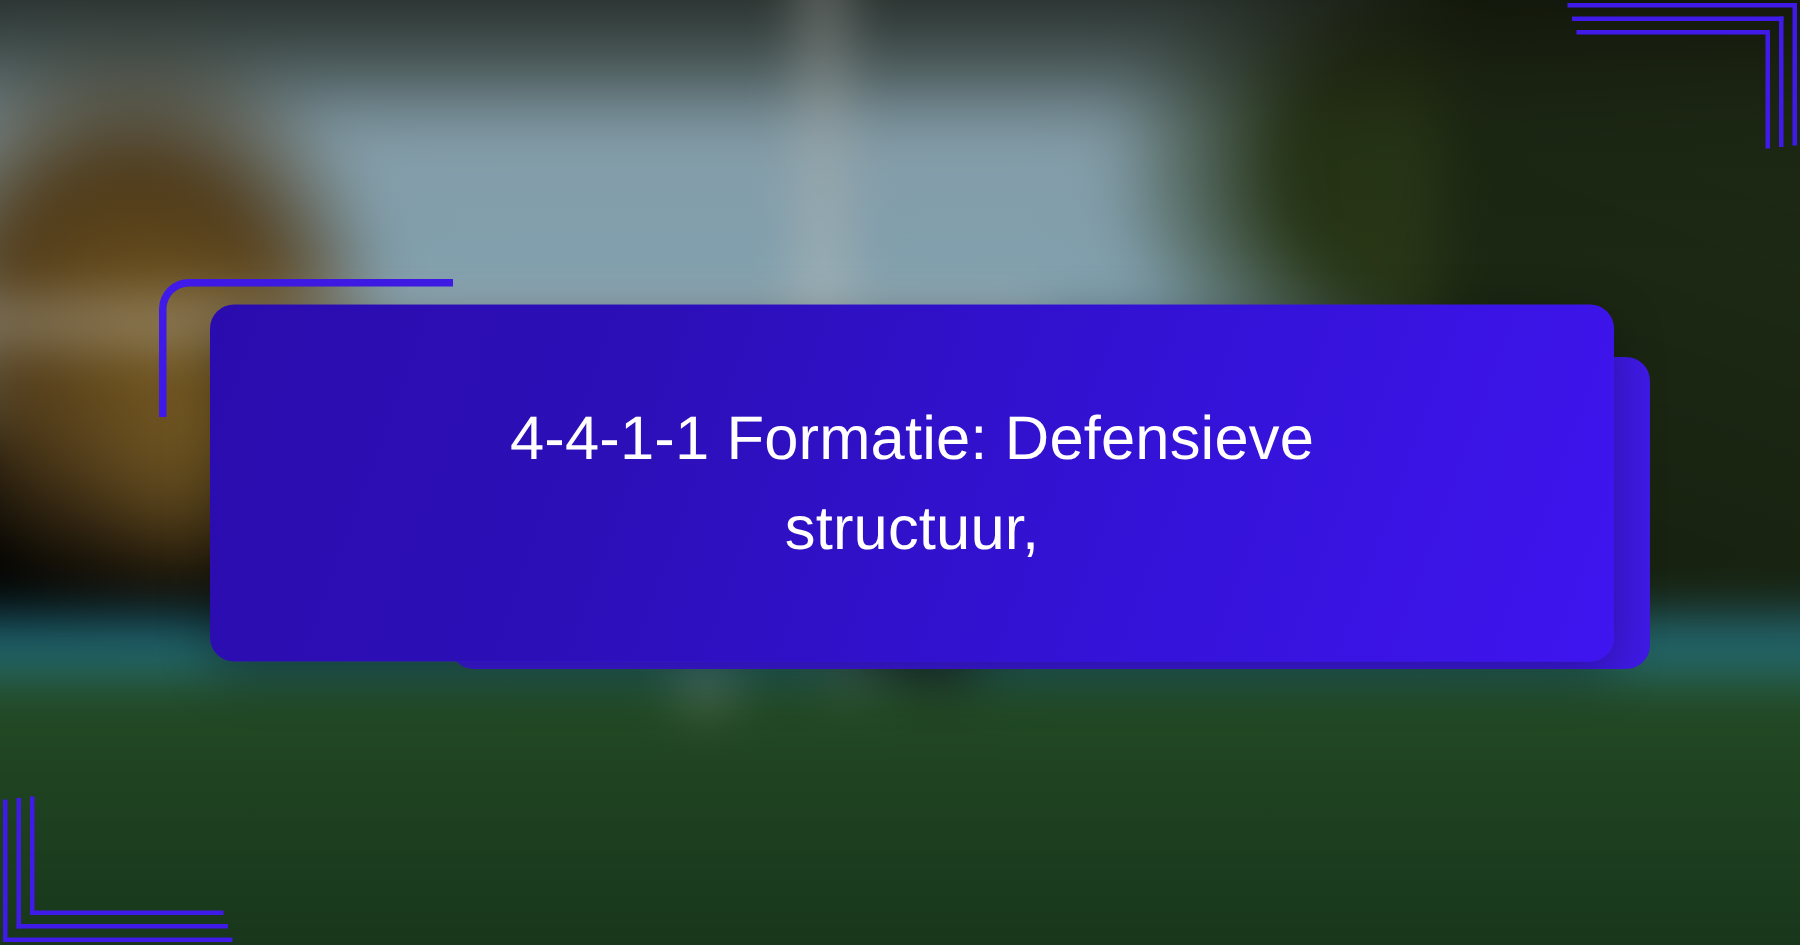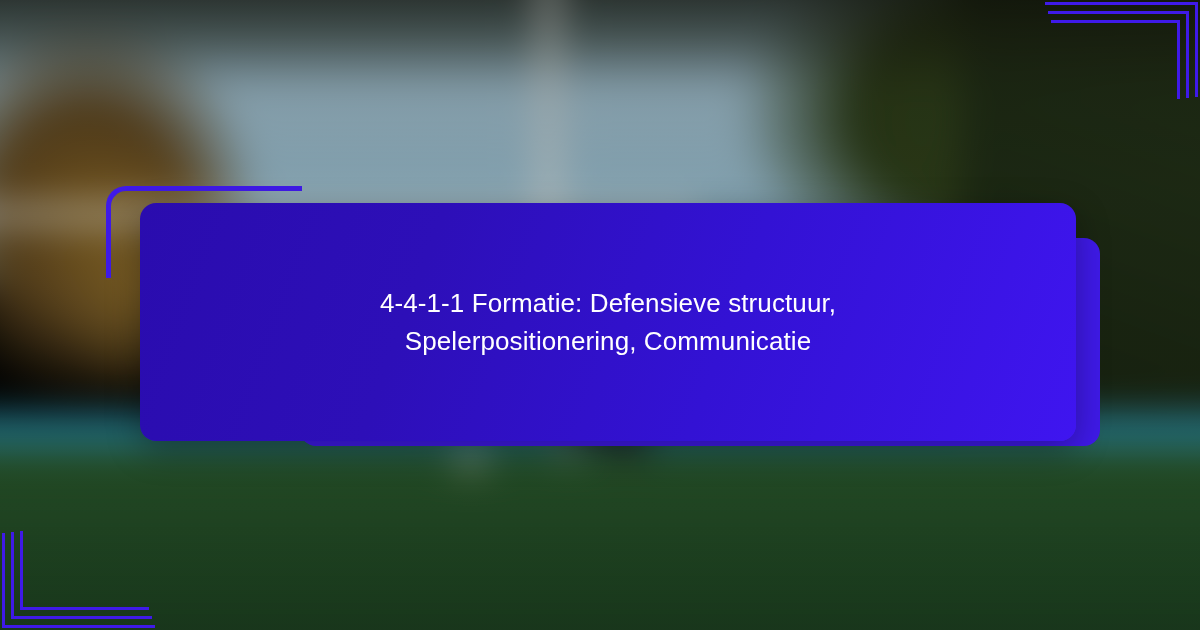--- a/index.html
+++ b/index.html
@@ -187,21 +187,21 @@
     border-radius: 16px;
     background: linear-gradient(110deg, #2a0cae 0%, #2d0fb8 30%, #3312d4 62%, #3f15f0 100%);
     display: flex;
     align-items: center;
     justify-content: center;
     box-shadow: 0 10px 34px rgba(0,0,0,0.32);
   }
 
   .card-title {
     color: #ffffff;
-    font-size: 26px;
+    font-size: 41px;
     font-weight: 400;
     line-height: 1.47;
     text-align: center;
     letter-spacing: 0.1px;
     max-width: 700px;
     margin: 0;
   }
 </style>
 </head>
 <body>
@@ -235,18 +235,17 @@
     <div class="fl l2"></div>
     <div class="fl l3"></div>
   </div>
 
   <div class="card-stack">
     <div class="card-outline"></div>
     <div class="card-offset"></div>
     <div class="card-main">
       <h1 class="card-title">
         <span style="display: block;">4-4-1-1 Formatie: Defensieve structuur,</span>
-        <span style="display: block;">Spelerpositionering, Communicatie</span>
       </h1>
     </div>
   </div>
 
 </div>
 
 </body></html>

